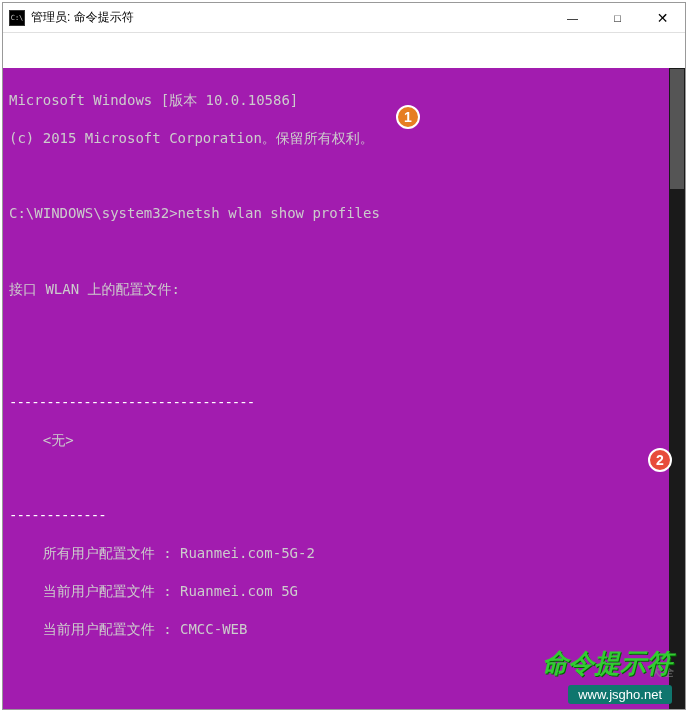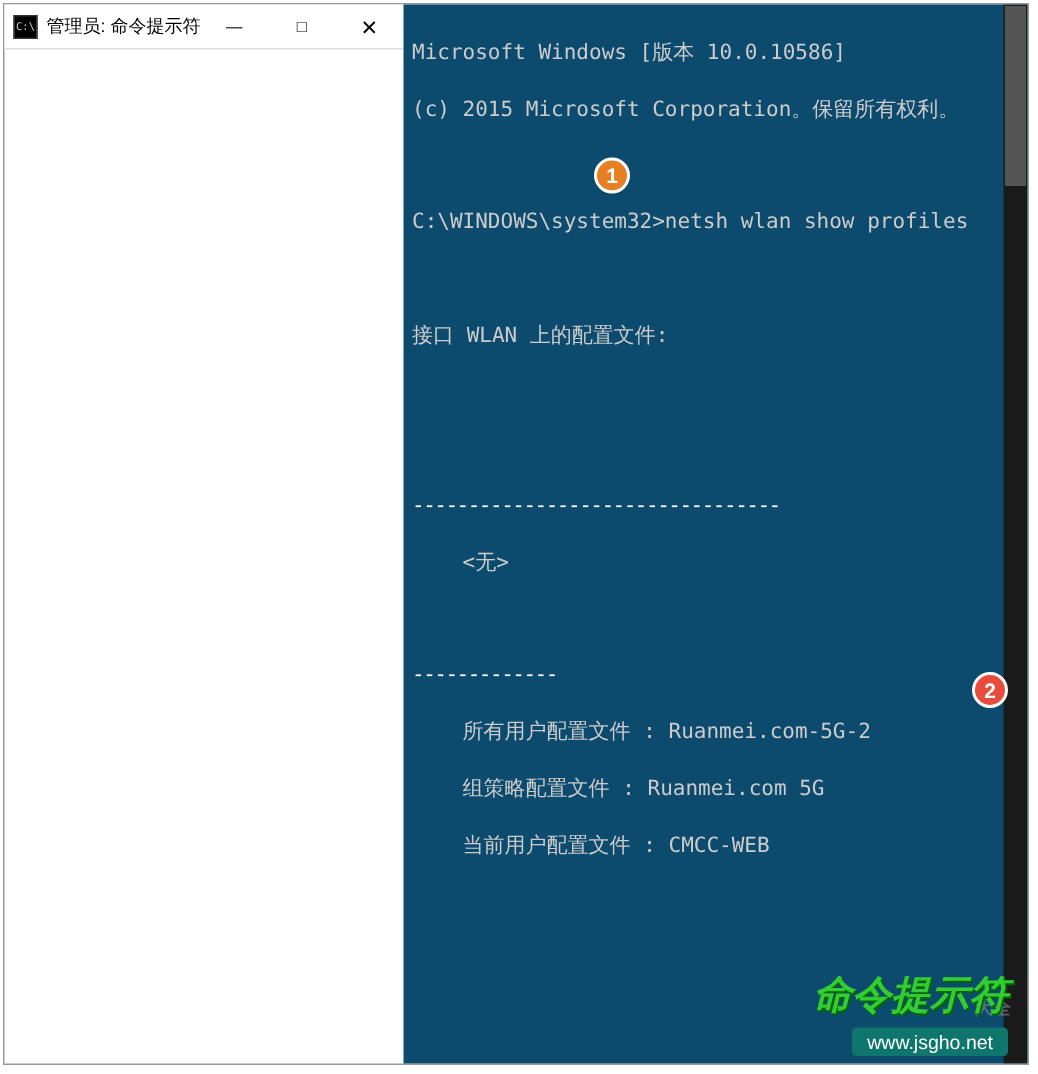--- a/index.html
+++ b/index.html
@@ -1,25 +1,25 @@
 <!DOCTYPE html>
 <html><head>
   <meta charset="utf-8">
   <style>
     * { margin: 0; padding: 0; box-sizing: border-box; }
     body { width: 692px; height: 716px; font-family: "Microsoft YaHei", SimSun, sans-serif; background: #fff; position: relative; }
-    .window { width: 684px; height: 708px; margin: 2px; border: 1px solid #999; background: #fff; display: flex; flex-direction: row; }
+    .window { width: 684px; height: 708px; margin: 2px; border: 1px solid #999; background: #fff; display: flex; flex-direction: column; gap: 35px; }
     .titlebar { height: 30px; background: #fff; display: flex; align-items: center; border-bottom: 1px solid #e0e0e0; }
     .titlebar-icon { width: 16px; height: 16px; margin: 0 6px; background: #000; border: 1px solid #333; position: relative; display: flex; align-items: center; justify-content: center; }
     .titlebar-icon::after { content: "C:\\"; color: #ccc; font-size: 7px; font-family: monospace; }
     .titlebar-text { font-size: 12px; color: #000; flex: 1; }
     .win-controls { display: flex; }
     .win-btn { width: 45px; height: 29px; display: flex; align-items: center; justify-content: center; font-size: 11px; color: #000; }
     .win-btn.close { font-size: 14px; }
-    .terminal { flex: 1; background: #0c4a6e; color: #ccc; font-family: "NSimSun", "SimSun", monospace; font-size: 14px; line-height: 1.35; padding: 4px 6px; overflow: hidden; position: relative; white-space: pre-wrap; }
+    .terminal { flex: 1; background: #a21caf; color: #ccc; font-family: "NSimSun", "SimSun", monospace; font-size: 14px; line-height: 1.35; padding: 4px 6px; overflow: hidden; position: relative; white-space: pre-wrap; }
     .terminal .line { white-space: pre; }
     .scrollbar { position: absolute; right: 0; top: 0; width: 16px; height: 100%; background: #1a1a1a; }
     .scrollbar-thumb { position: absolute; left: 1px; top: 1px; width: 14px; height: 120px; background: #555; }
     .hr-yellow { color: #fff; letter-spacing: -1px; }
     .badge { position: absolute; width: 24px; height: 24px; border-radius: 50%; border: 2px solid #fff; display: flex; align-items: center; justify-content: center; color: #fff; font-weight: bold; font-size: 14px; font-family: Arial; }
     .badge1 { background: #e67e22; left: 396px; top: 105px; }
     .badge2 { background: #e74c3c; left: 648px; top: 448px; }
     .watermark { position: absolute; right: 20px; bottom: 35px; color: #3c3; font-size: 26px; font-weight: bold; font-style: italic; text-shadow: 1px 1px 0 #060; }
     .wm-shadow { position: absolute; right: 18px; bottom: 35px; color: #888; font-size: 12px; font-weight: bold; opacity: 0.6; }
     .wm-url { position: absolute; right: 20px; bottom: 12px; background: #0f766e; color: #fff; font-size: 13px; padding: 2px 10px; border-radius: 3px; font-family: Arial; }
@@ -44,21 +44,21 @@
 <div class="line">C:\WINDOWS\system32&gt;netsh wlan show profiles</div>
 <div class="line"> </div>
 <div class="line">接口 WLAN 上的配置文件:</div>
 <div class="line"> </div>
 <div class="line"> </div>
 <div class="line hr-yellow">---------------------------------</div>
 <div class="line">    &lt;无&gt;</div>
 <div class="line"> </div>
 <div class="line hr-yellow">-------------</div>
 <div class="line">    所有用户配置文件 : Ruanmei.com-5G-2</div>
-<div class="line">    组策略配置文件 : Ruanmei.com 5G</div>
+<div class="line">    当前用户配置文件 : Ruanmei.com 5G</div>
 <div class="line">    当前用户配置文件 : CMCC-WEB</div>
 
 
 
 
 
 
 
 
 

